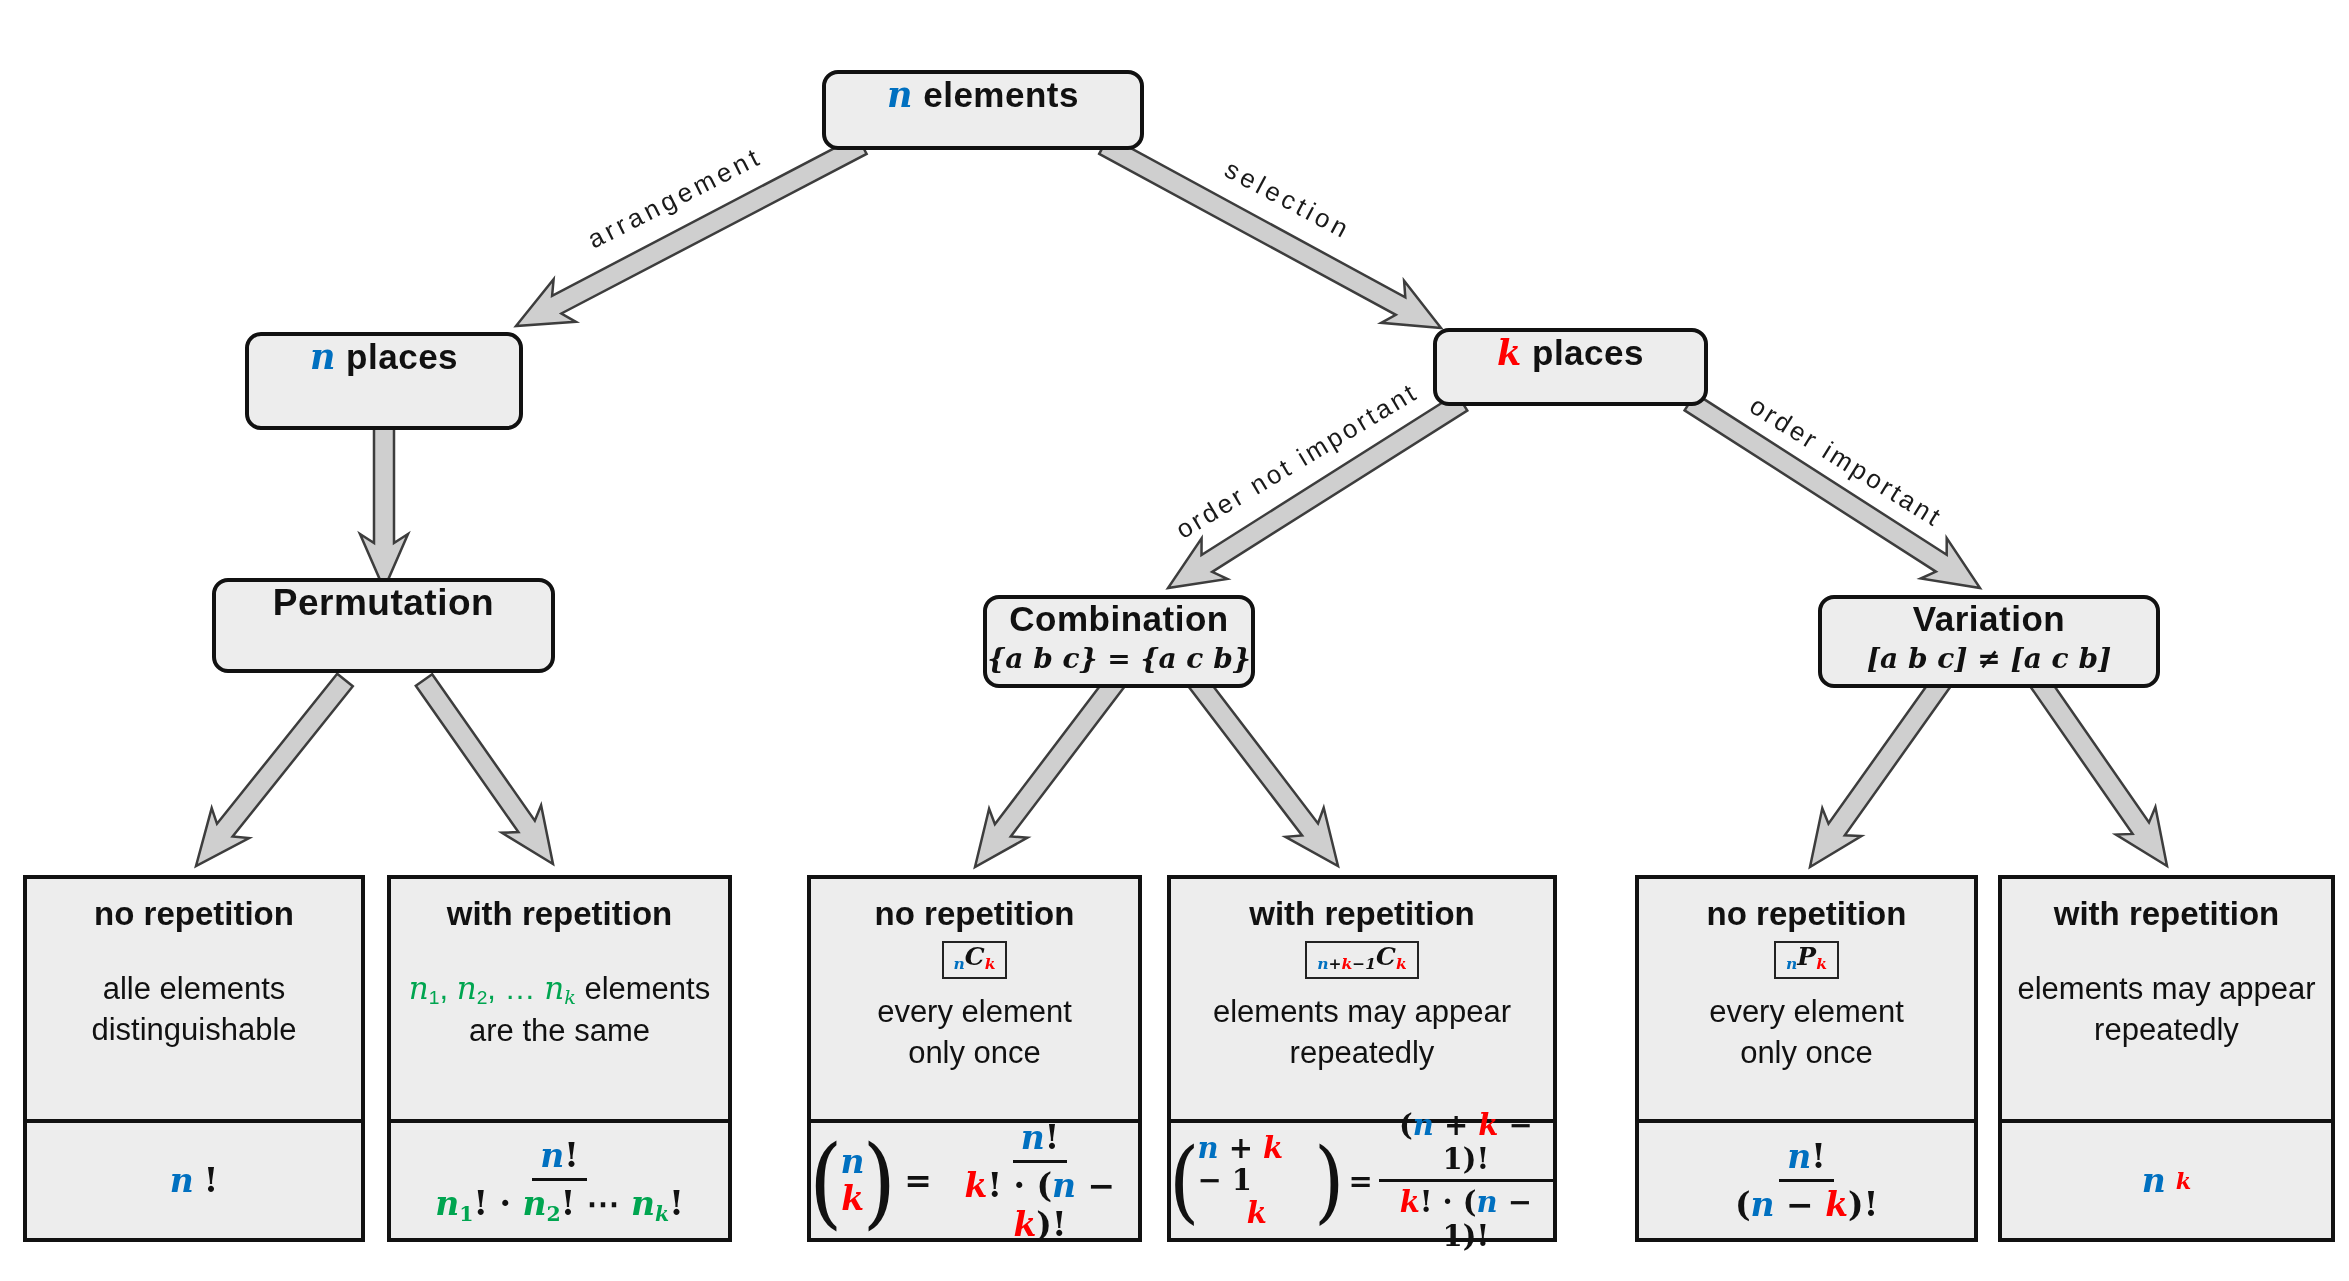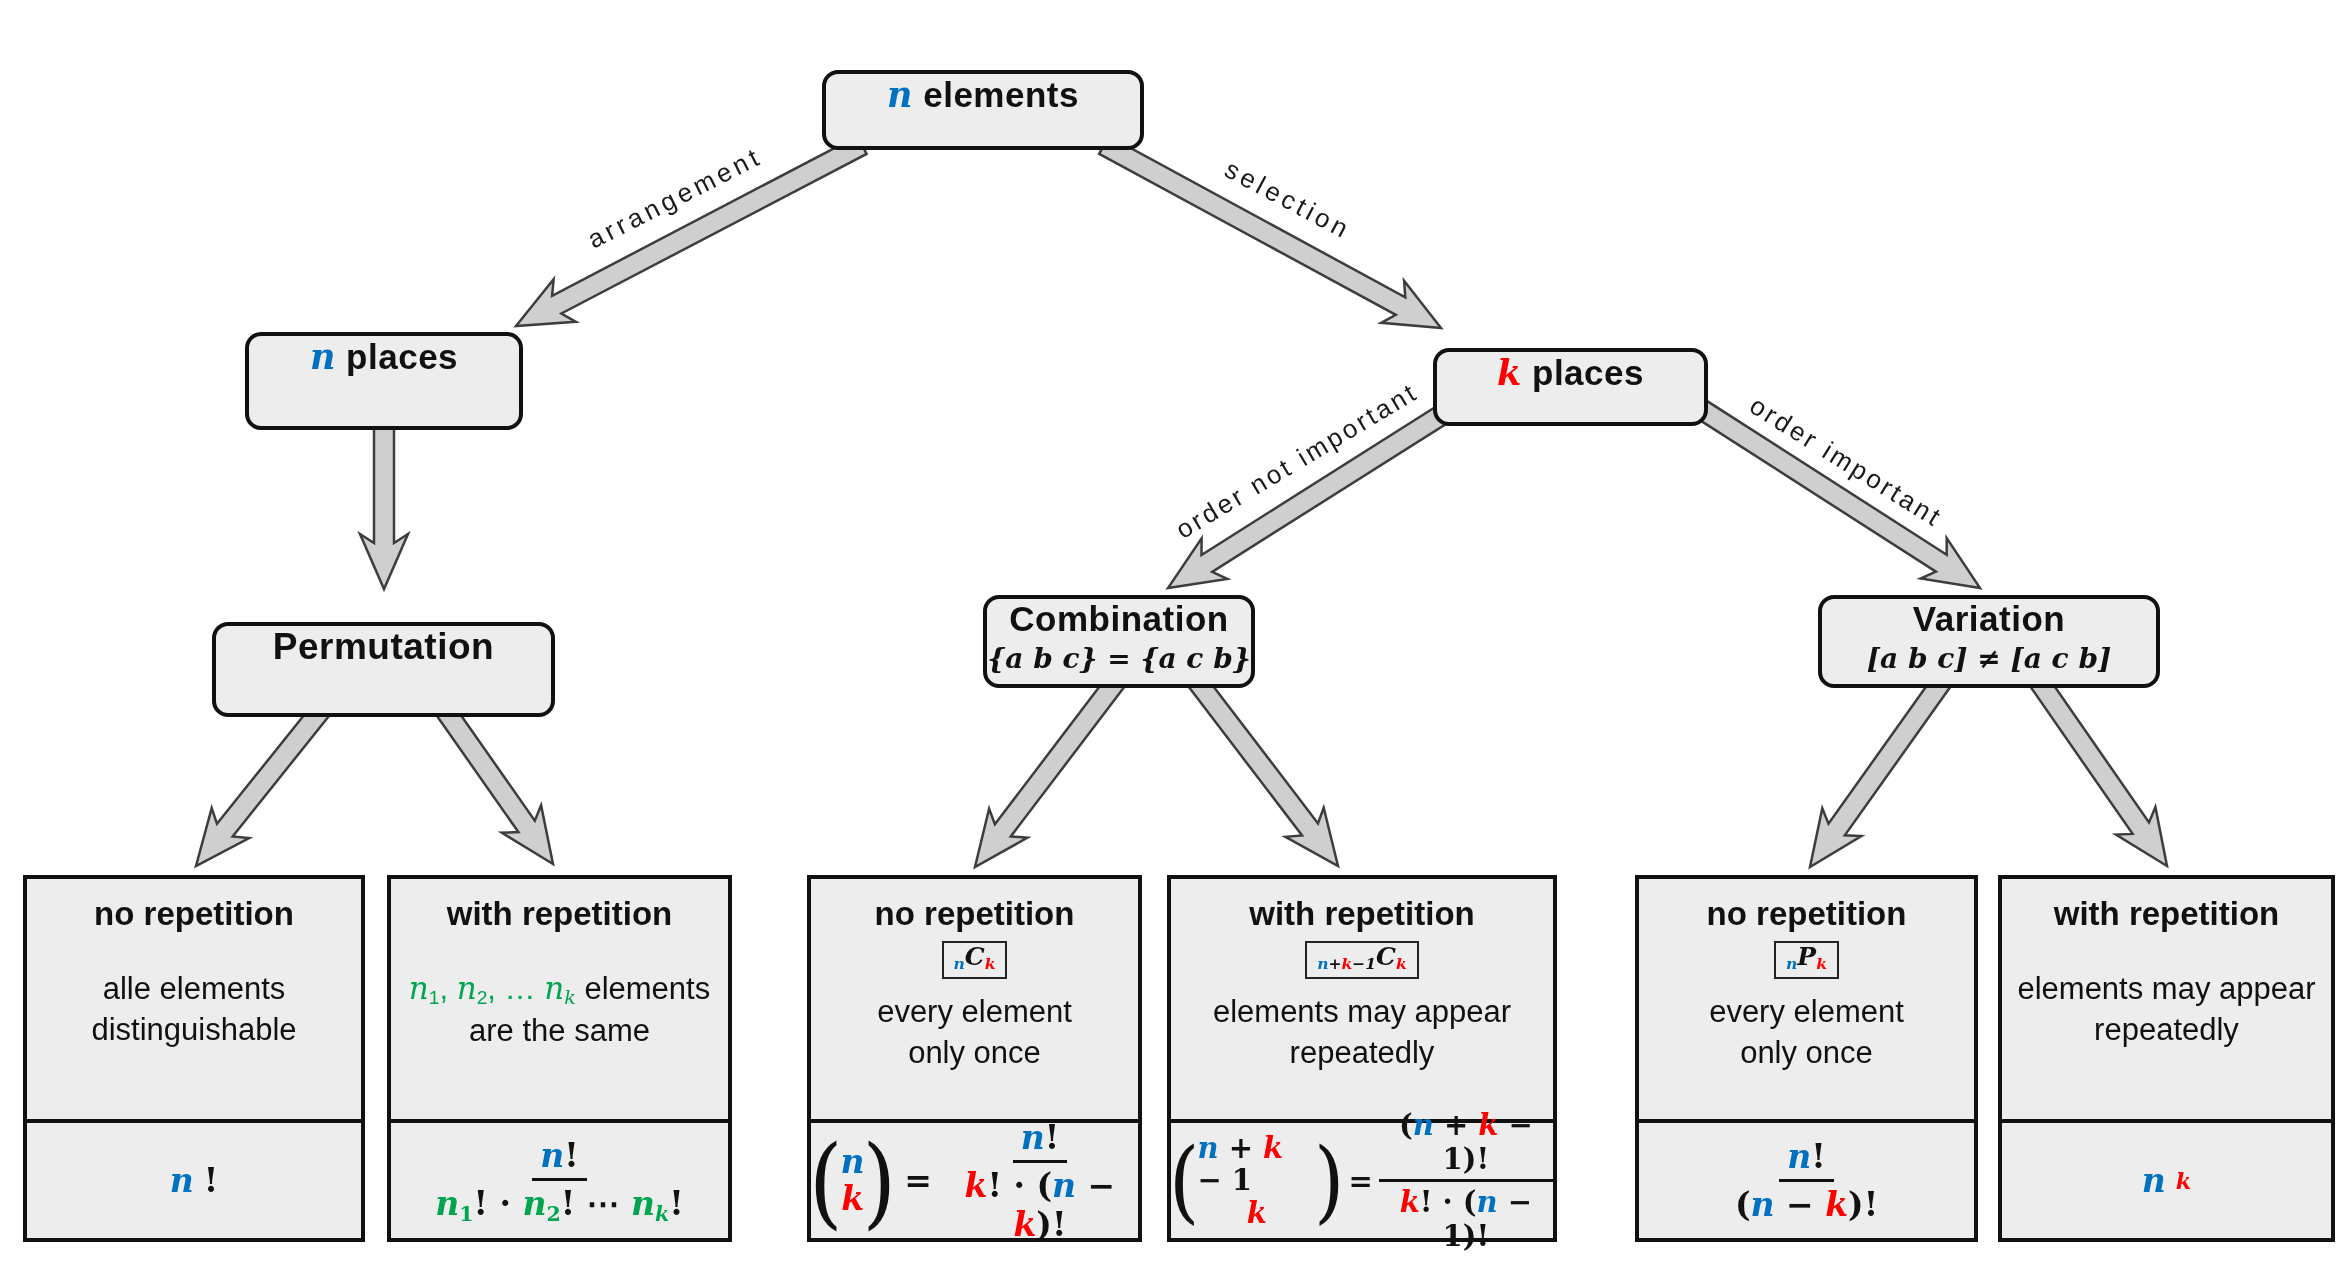--- a/index.html
+++ b/index.html
@@ -74,25 +74,25 @@
   <div class="alabel" style="left:1846px;top:462px;letter-spacing:3px;transform:translate(-50%,-50%) rotate(32deg);">order important</div>
 
   <div class="node" style="left:822px;top:70px;width:322px;height:80px;">
     <div class="t"><span class="c-b m">n</span><span> elements</span></div>
   </div>
 
   <div class="node" style="left:245px;top:332px;width:278px;height:98px;">
     <div class="t"><span class="c-b m">n</span><span> places</span></div>
   </div>
 
-  <div class="node" style="left:1433px;top:348px;width:275px;height:78px;">
+  <div class="node" style="left:1433px;top:328px;width:275px;height:78px;">
     <div class="t"><span class="c-r m">k</span><span> places</span></div>
   </div>
 
-  <div class="node big" style="left:212px;top:622px;width:343px;height:95px;">
+  <div class="node big" style="left:212px;top:578px;width:343px;height:95px;">
     <div class="t">Permutation</div>
   </div>
 
   <div class="node" style="left:983px;top:595px;width:272px;height:93px;">
     <div class="t">Combination</div>
     <div class="nsub"><span class="m">{a b c} = {a c b}</span></div>
   </div>
 
   <div class="node" style="left:1818px;top:595px;width:342px;height:93px;">
     <div class="t">Variation</div>

